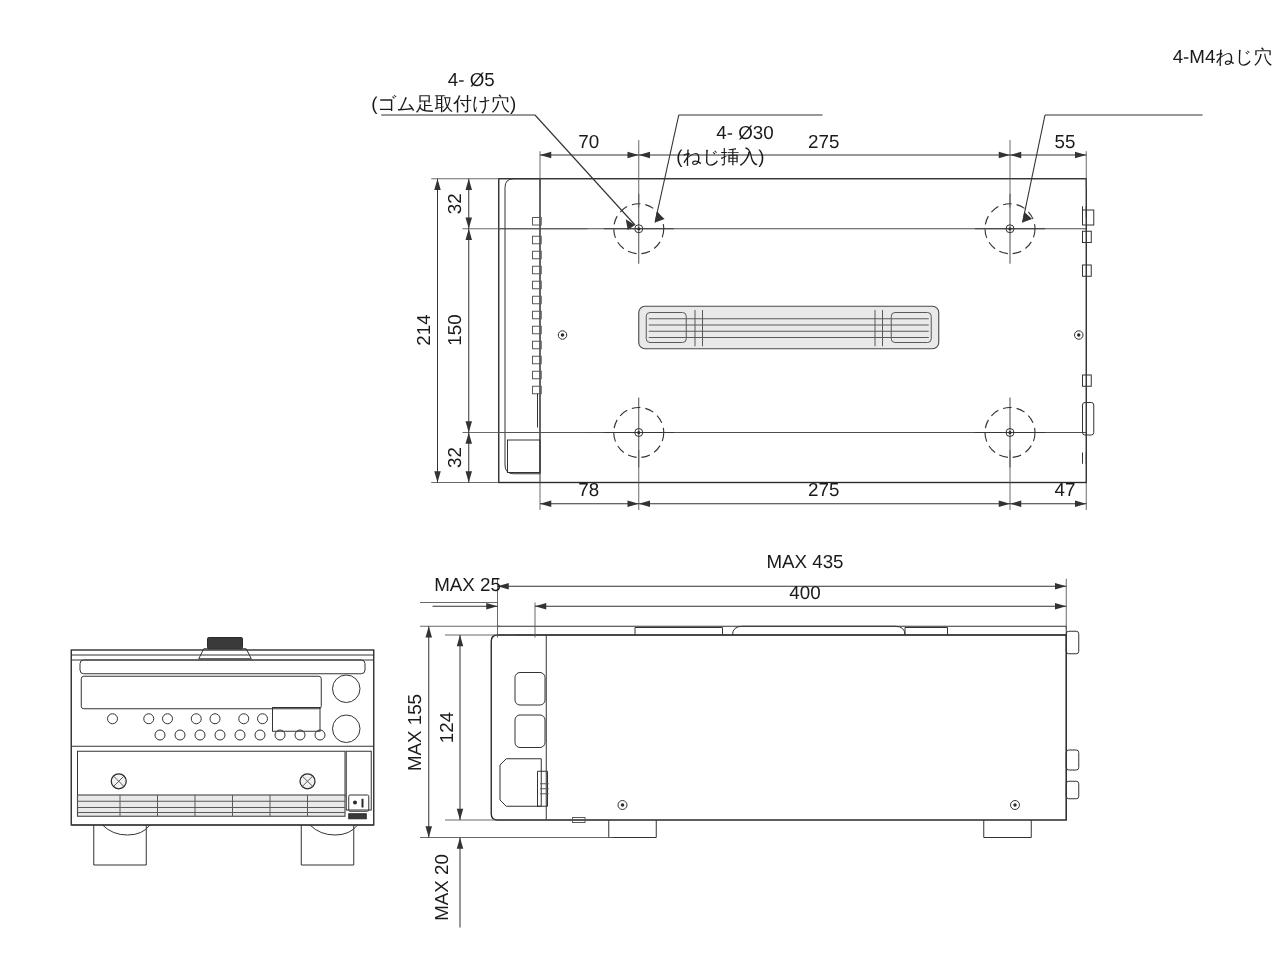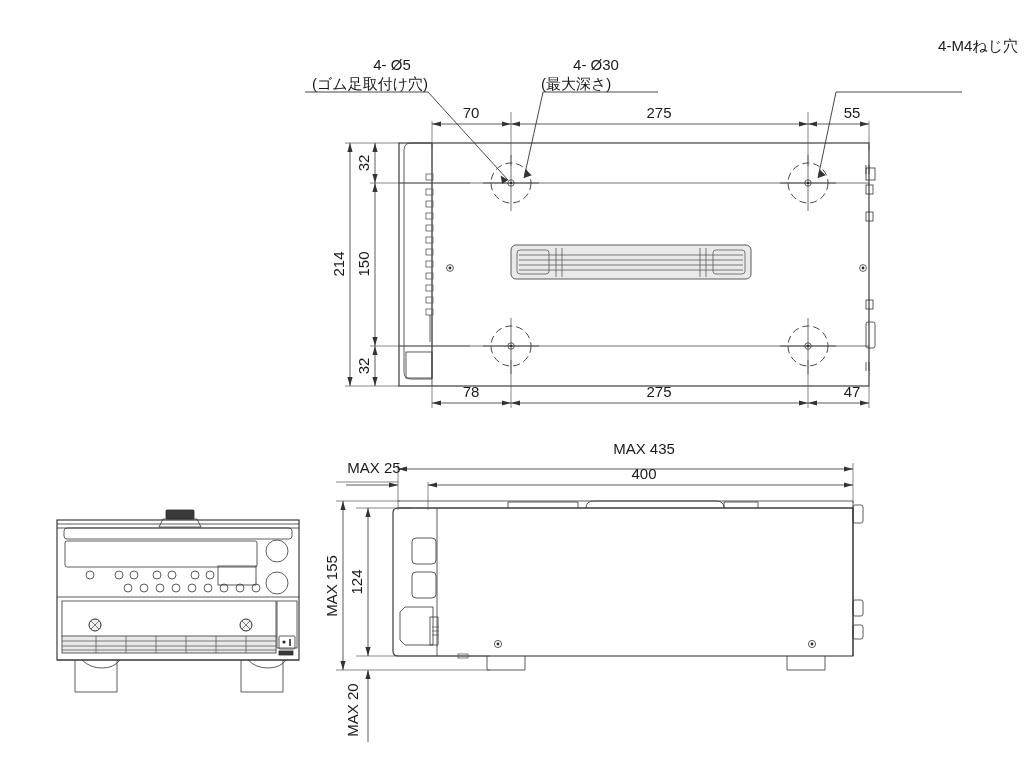--- a/index.html
+++ b/index.html
@@ -410,30 +410,30 @@
 
       <path class="thin" d="M75,660 v32 h42 v-32"></path>
       <path class="thin" d="M241,660 v32 h42 v-32"></path>
       <path class="thin" d="M82,660 q8,8 20,8 q12,0 18,-8"></path>
       <path class="thin" d="M248,660 q8,8 20,8 q12,0 18,-8"></path>
 
       <line class="thin" x1="57" y1="660" x2="299" y2="660"></line>
     </g>
   </svg>
 
-  <div style="position:absolute; left:312px; top:55px; width:150px;
+  <div style="position:absolute; left:297px; top:55px; width:150px;
               font-size:15px; line-height:19px; text-align:left;">
     <div style="text-align:center; padding-left:10px;">4- Ø5</div>
     <div>(ゴム足取付け穴)</div>
   </div>
 
   <div style="position:absolute; left:541px; top:55px; width:140px;
               font-size:15px; line-height:19px; text-align:left;">
-    <div style="text-align:center; padding-left:2px; padding-right:32px;">4- Ø30</div>
-    <div>(最大深さ)</div>
+    <div style="text-align:center; padding-left:2px; padding-right:32px;margin-top:42px;">4- Ø30</div>
+    <div>(ねじ挿入)</div>
   </div>
 
   <div style="position:absolute; left:838px; top:36px; width:180px;
               font-size:15px; line-height:19px; text-align:right;">
     <div>4-M4ねじ穴</div>
   </div>
 
 </div>
 
 </body></html>

